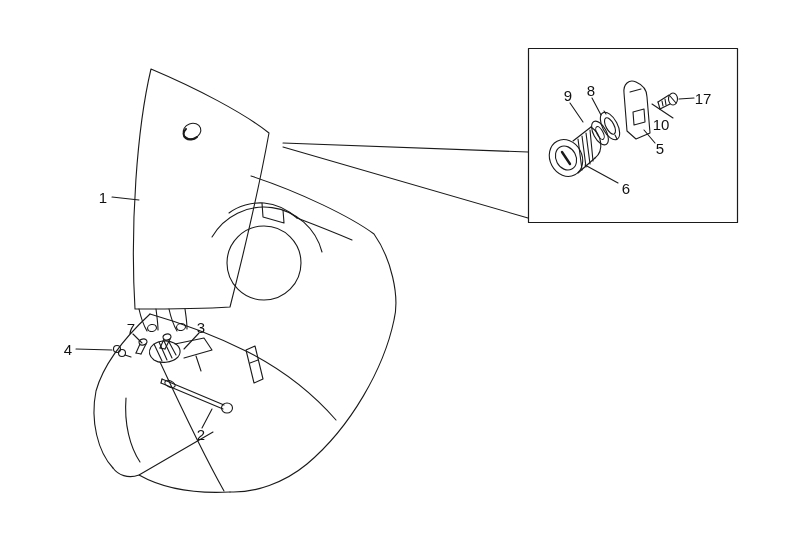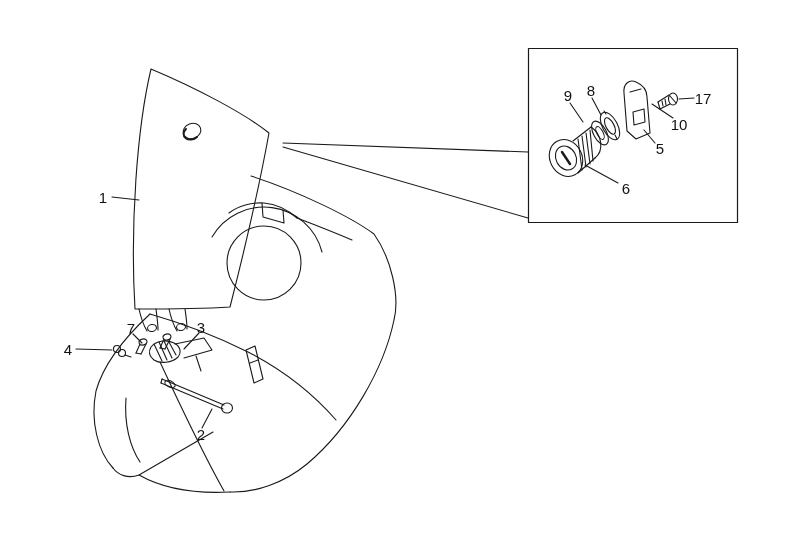--- a/index.html
+++ b/index.html
@@ -179,16 +179,16 @@
   <span class="callout" style="left:103px; top:197px;">1</span>
   <span class="callout" style="left:201px; top:434px;">2</span>
   <span class="callout" style="left:201px; top:327px;">3</span>
   <span class="callout" style="left:68px; top:349px;">4</span>
   <span class="callout" style="left:131px; top:328px;">7</span>
 
   <span class="callout" style="left:660px; top:148px;">5</span>
   <span class="callout" style="left:626px; top:188px;">6</span>
   <span class="callout" style="left:591px; top:90px;">8</span>
   <span class="callout" style="left:568px; top:95px;">9</span>
-  <span class="callout" style="left:679px; top:124px;">10</span>
+  <span class="callout" style="left:661px; top:124px;">10</span>
   <span class="callout" style="left:703px; top:98px;">17</span>
 
 </div>
 
 </body></html>

